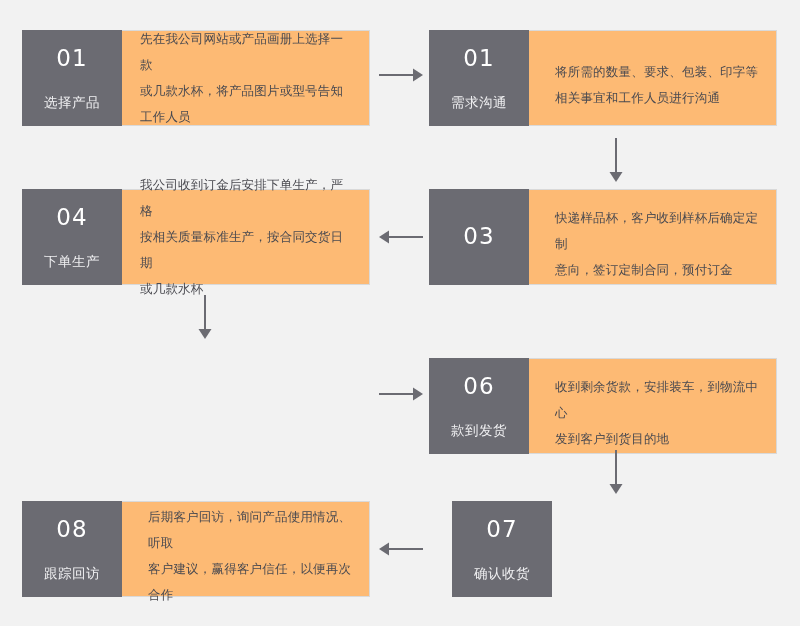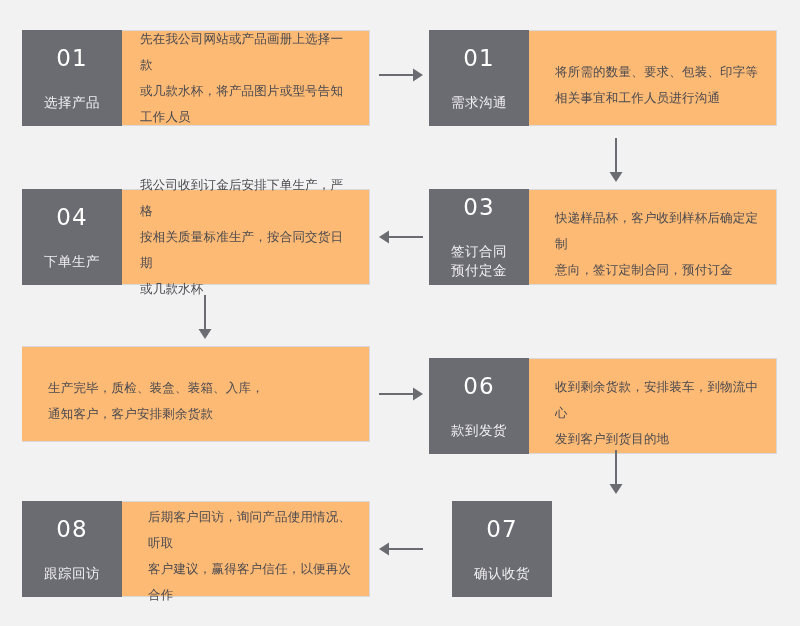--- a/index.html
+++ b/index.html
@@ -129,34 +129,28 @@
     <div class="step-body">
       <div class="step-desc">我公司收到订金后安排下单生产，严格
 按相关质量标准生产，按合同交货日期
 或几款水杯</div>
     </div>
   </div>
 
   <div class="step-card" style="left:429px; top:189px;">
     <div class="step-badge">
       <div class="step-number">03</div>
-      <div class="step-title">签订合同
-预付定金</div>
     </div>
     <div class="step-body center">
       <div class="step-desc">快递样品杯，客户收到样杯后确定定制
 意向，签订定制合同，预付订金</div>
     </div>
   </div>
 
   <div class="step-card" style="left:22px; top:346px;">
-    <div class="step-body center">
-      <div class="step-desc">生产完毕，质检、装盒、装箱、入库，
-通知客户，客户安排剩余货款</div>
-    </div>
   </div>
 
   <div class="step-card" style="left:429px; top:358px;">
     <div class="step-badge">
       <div class="step-number">06</div>
       <div class="step-title">款到发货</div>
     </div>
     <div class="step-body center">
       <div class="step-desc">收到剩余货款，安排装车，到物流中心
 发到客户到货目的地</div>

